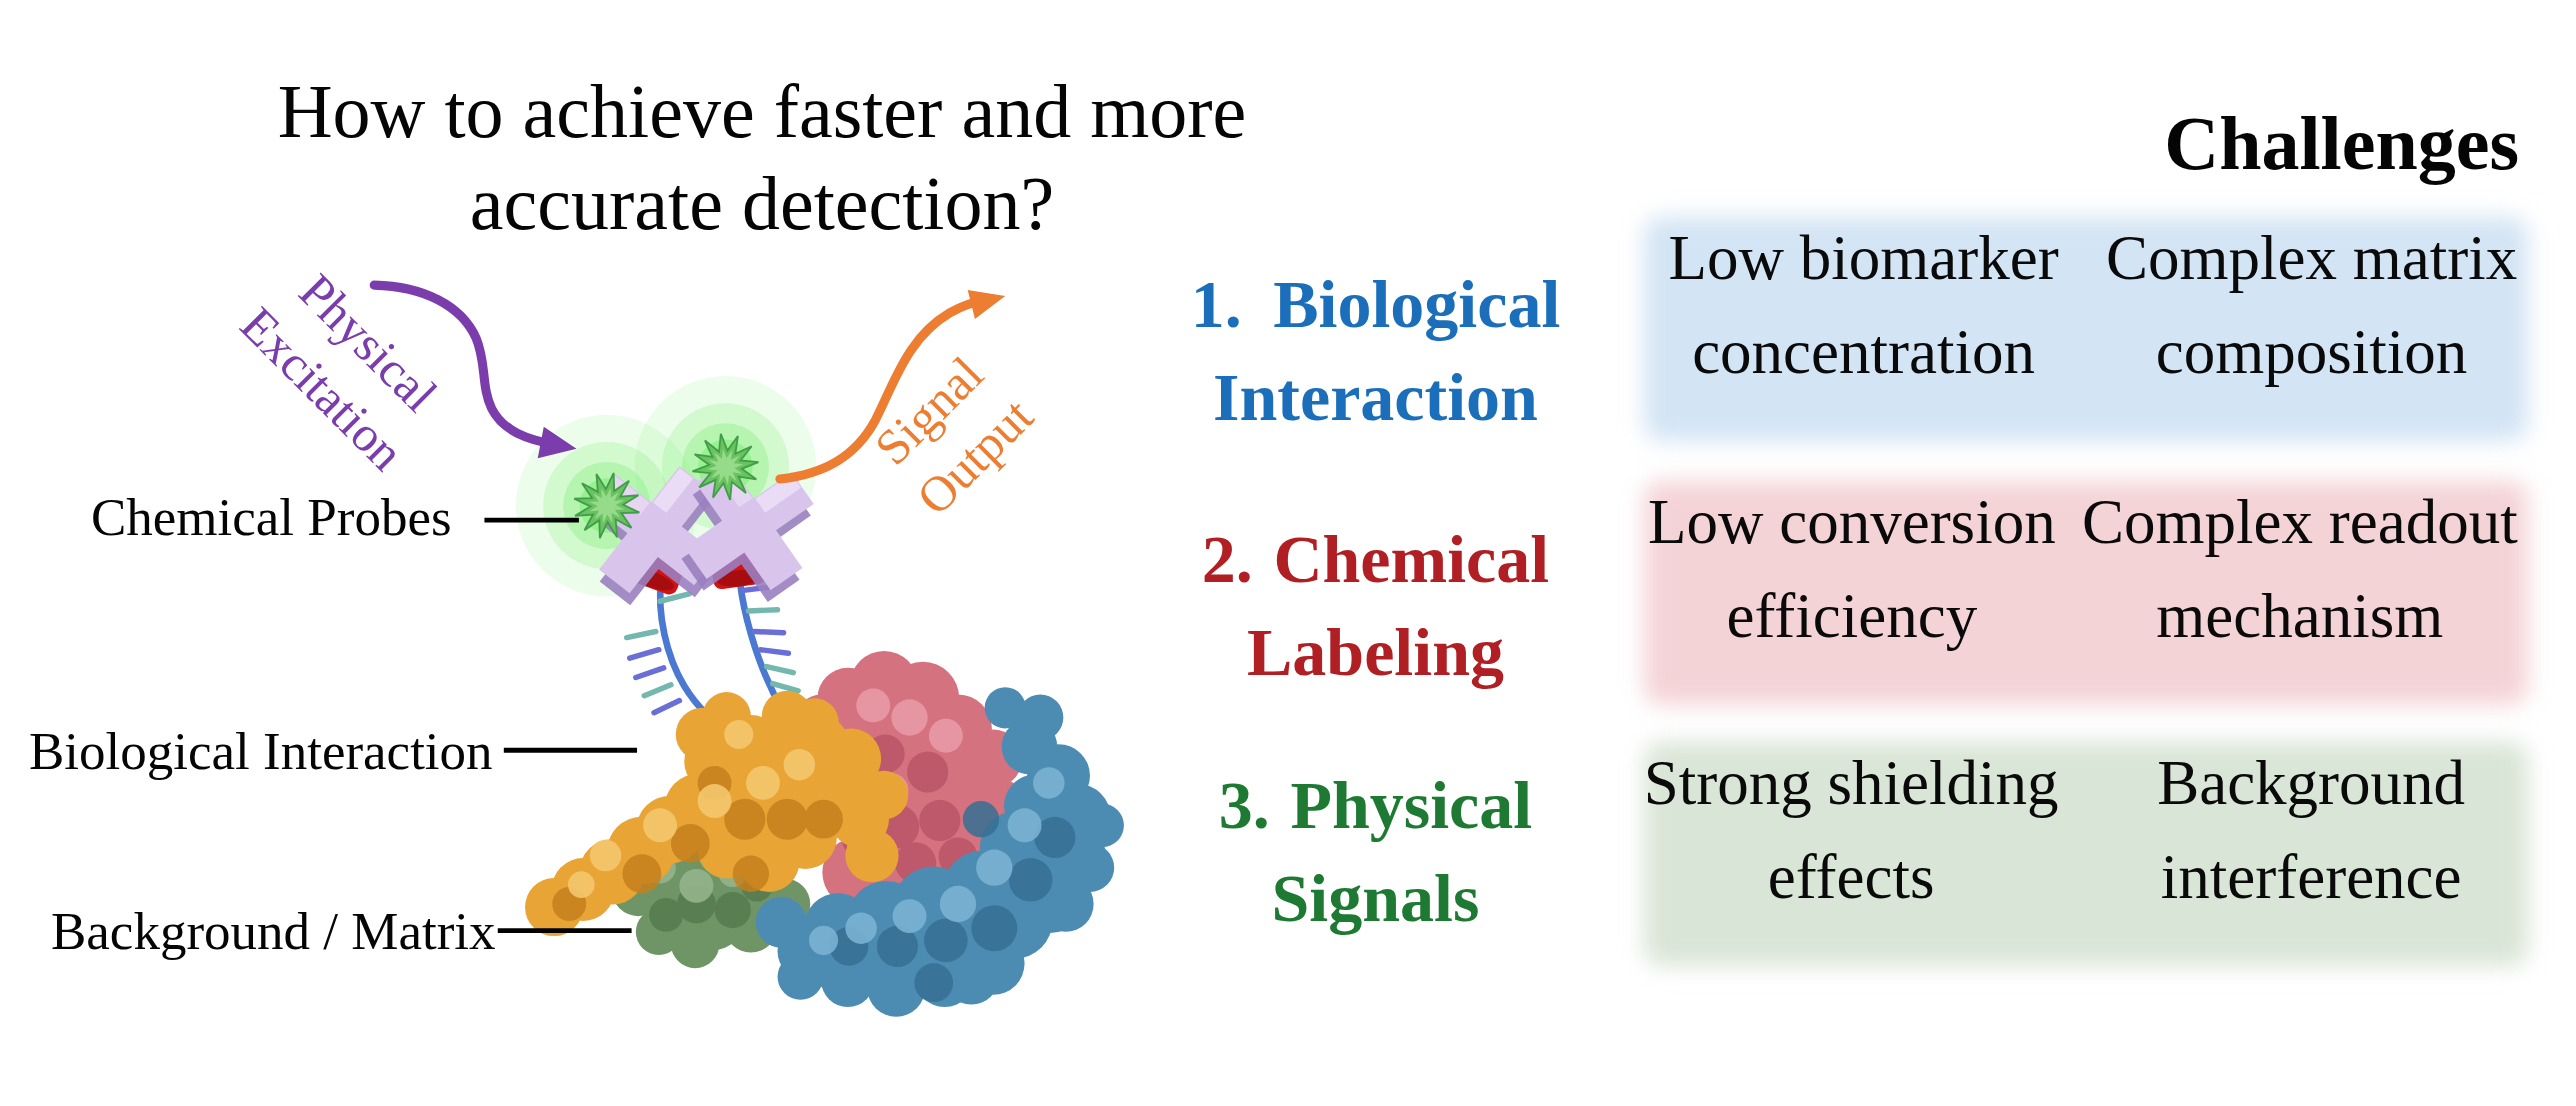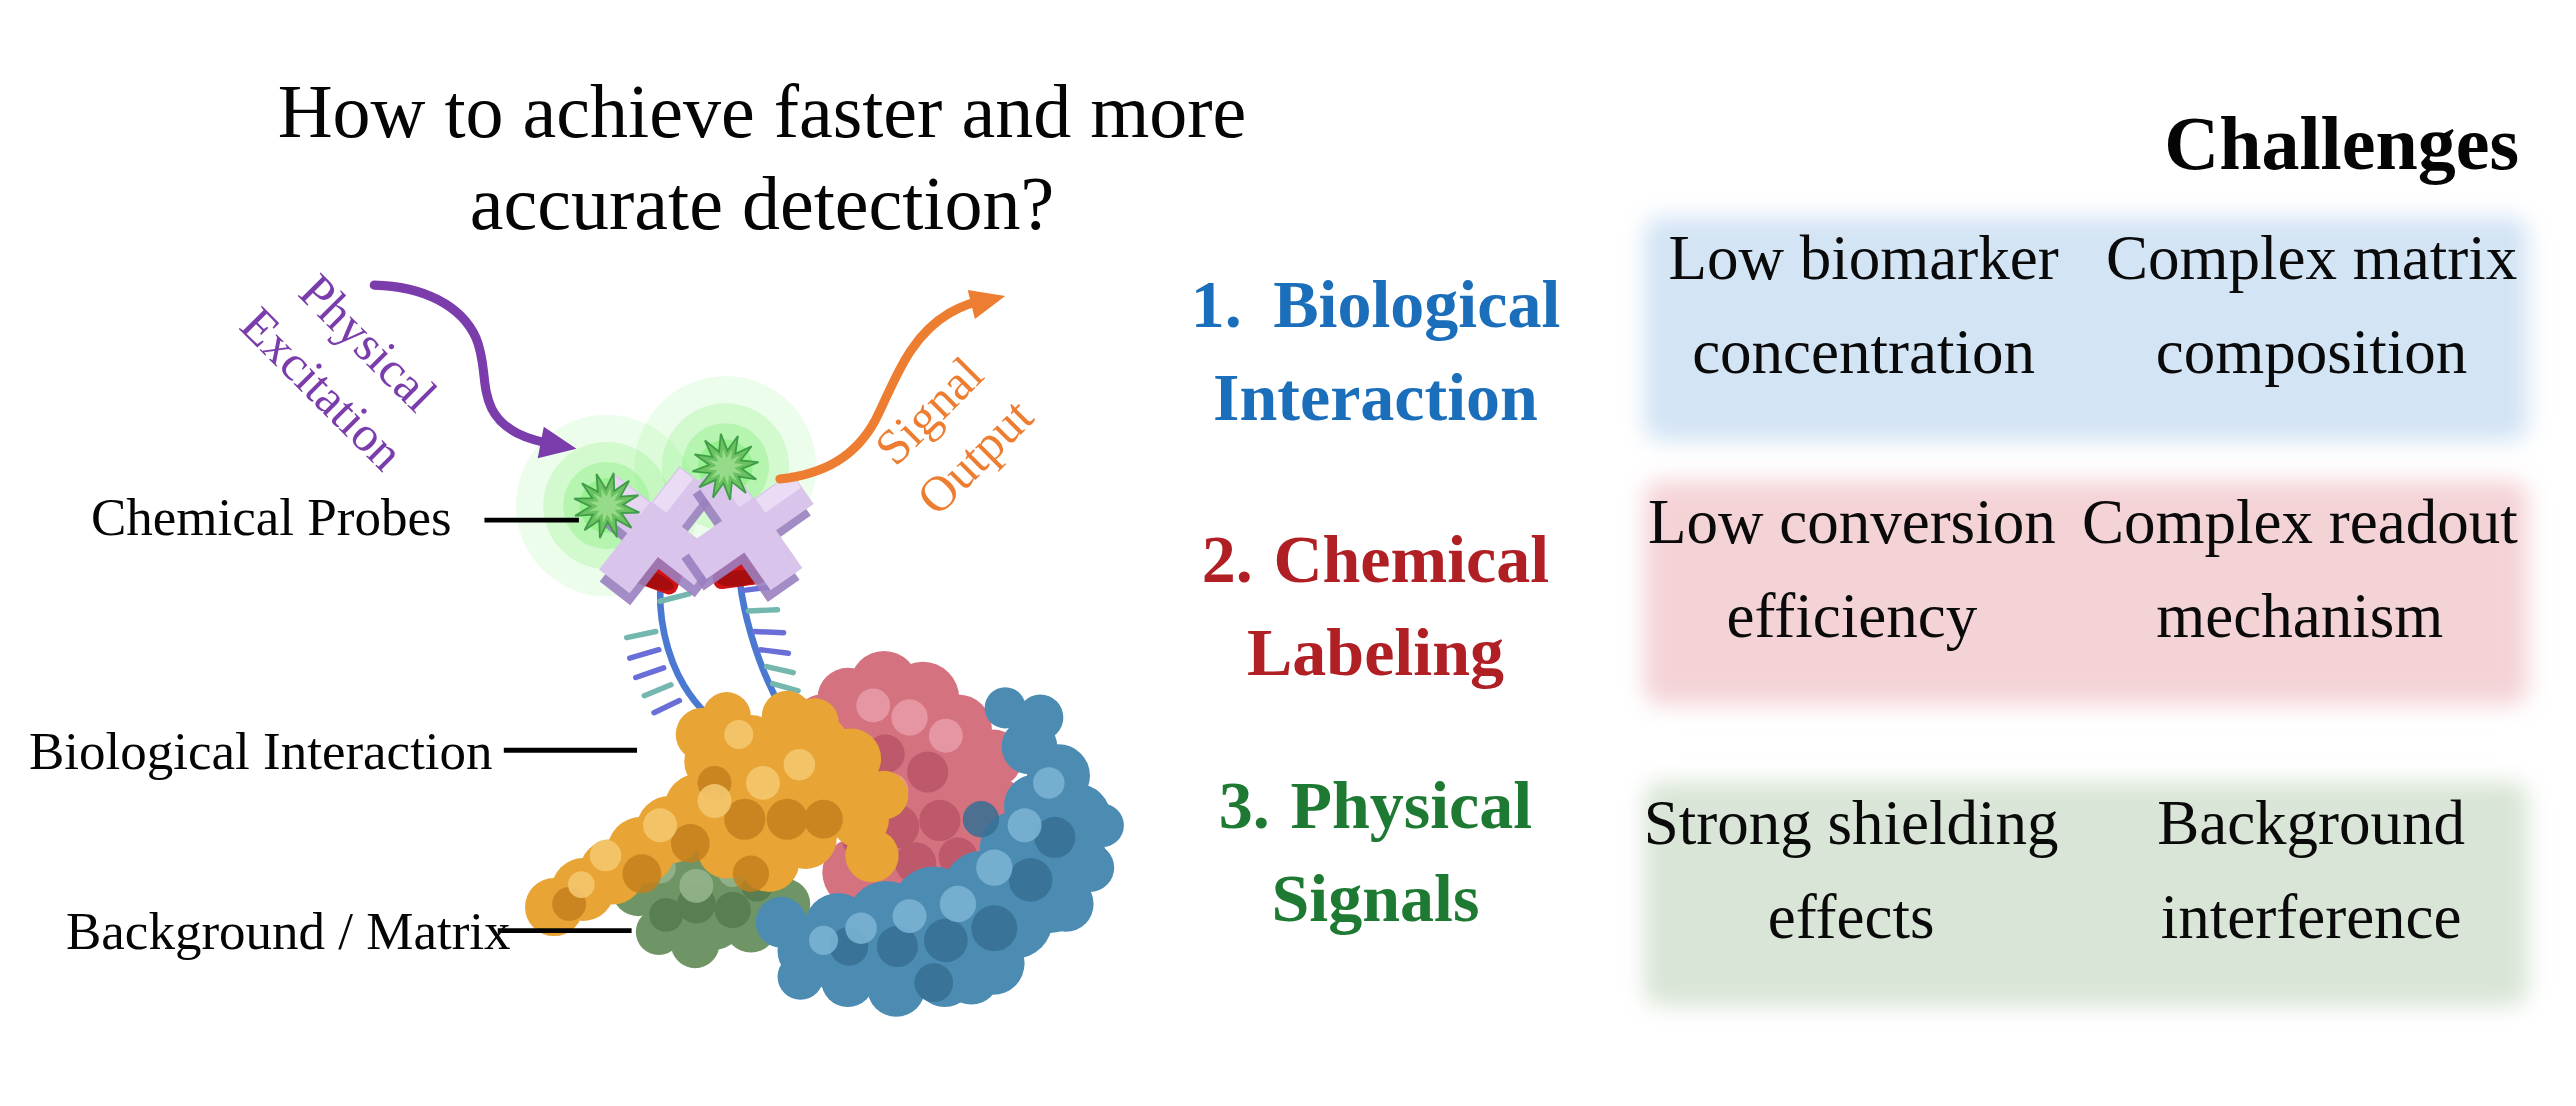--- a/index.html
+++ b/index.html
@@ -327,21 +327,21 @@
 
   <div class="rot-label rot-ccw" style="left: 710px; top: 337px; color: rgb(237, 125, 49);">
     <div>Signal</div>
     <div>Output</div>
   </div>
 
   <div class="callout" style="left:91px;top:458px;width:388px;text-align:left;">Chemical Probes</div>
 
   <div class="callout" style="left:29px;top:692px;">Biological Interaction</div>
 
-  <div class="callout" style="left:66px;top:872px;">Background / Matrix</div>
+  <div class="callout" style="left:51px;top:872px;">Background / Matrix</div>
 
   <div class="challenges-heading">Challenges</div>
 
   <div class="item gap-wide" style="top: 226px; color: rgb(27, 111, 186);">
     <div class="l1">
       <span>1.</span>
       <span>Biological</span>
     </div>
     <div>Interaction</div>
   </div>
@@ -367,20 +367,20 @@
     <div class="line">Low biomarker concentration</div>
     <div class="line">Complex matrix composition</div>
   </div>
 
   <div class="cbox" style="top:443px;">
     <div class="bg" style="background-color: rgb(244, 211, 215);"></div>
     <div class="line">Low conversion efficiency</div>
     <div class="line">Complex readout mechanism</div>
   </div>
 
-  <div class="cbox" style="top:744px;gap:24px;">
+  <div class="cbox" style="top:704px;gap:24px;">
     <div class="bg" style="background-color: rgb(217, 229, 214);"></div>
     <div class="line">Strong shielding effects</div>
     <div class="line">Background interference</div>
   </div>
 
 </div>
 
 
 </body></html>

